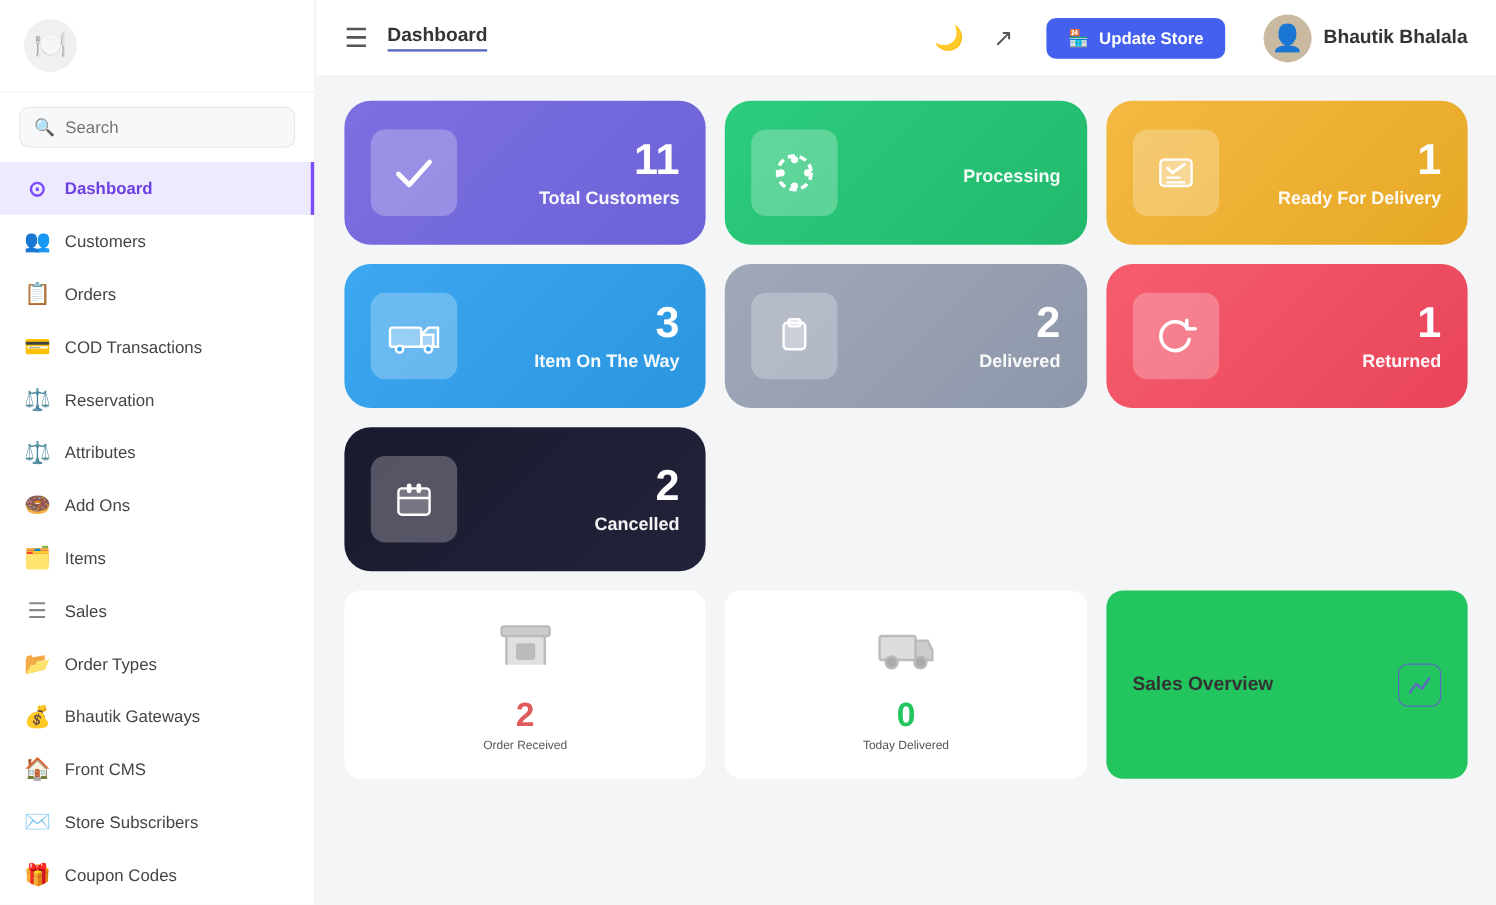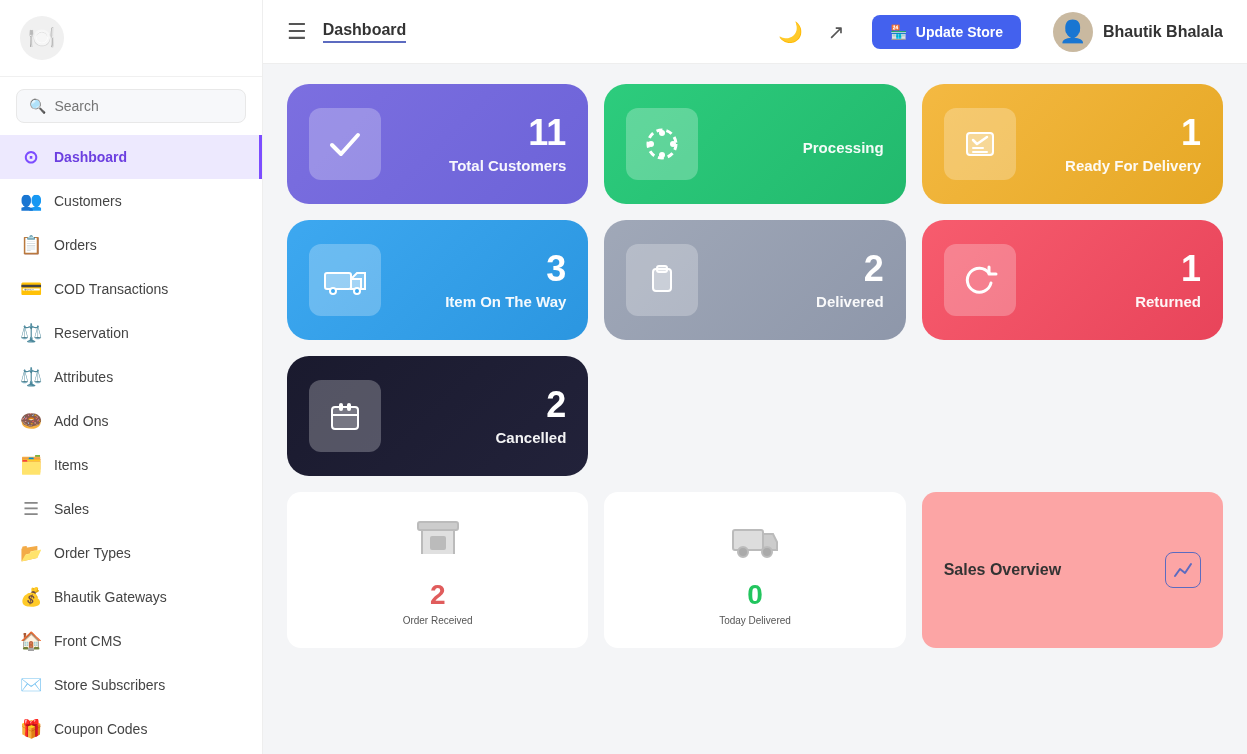--- a/index.html
+++ b/index.html
@@ -206,21 +206,21 @@
       flex-direction: column;
       align-items: center;
       min-height: 110px;
     }
     .bottom-card-icon { font-size: 38px; color: #bbb; margin-bottom: 8px; }
     .bottom-card-number { font-size: 28px; font-weight: 700; color: #e05c5c; }
     .bottom-card-number.green { color: #22c55e; }
     .bottom-card-label { font-size: 10px; color: #555; margin-top: 4px; }
 
     .sales-overview-card {
-      background: #fca5a5;
+      background: #22c55e;
       border-radius: 14px;
       padding: 22px;
       display: flex;
       align-items: center;
       justify-content: space-between;
       min-height: 110px;
     }
     .sales-overview-title { font-size: 16px; font-weight: 600; color: #333; }
     .sales-chart-btn {
       width: 36px;

